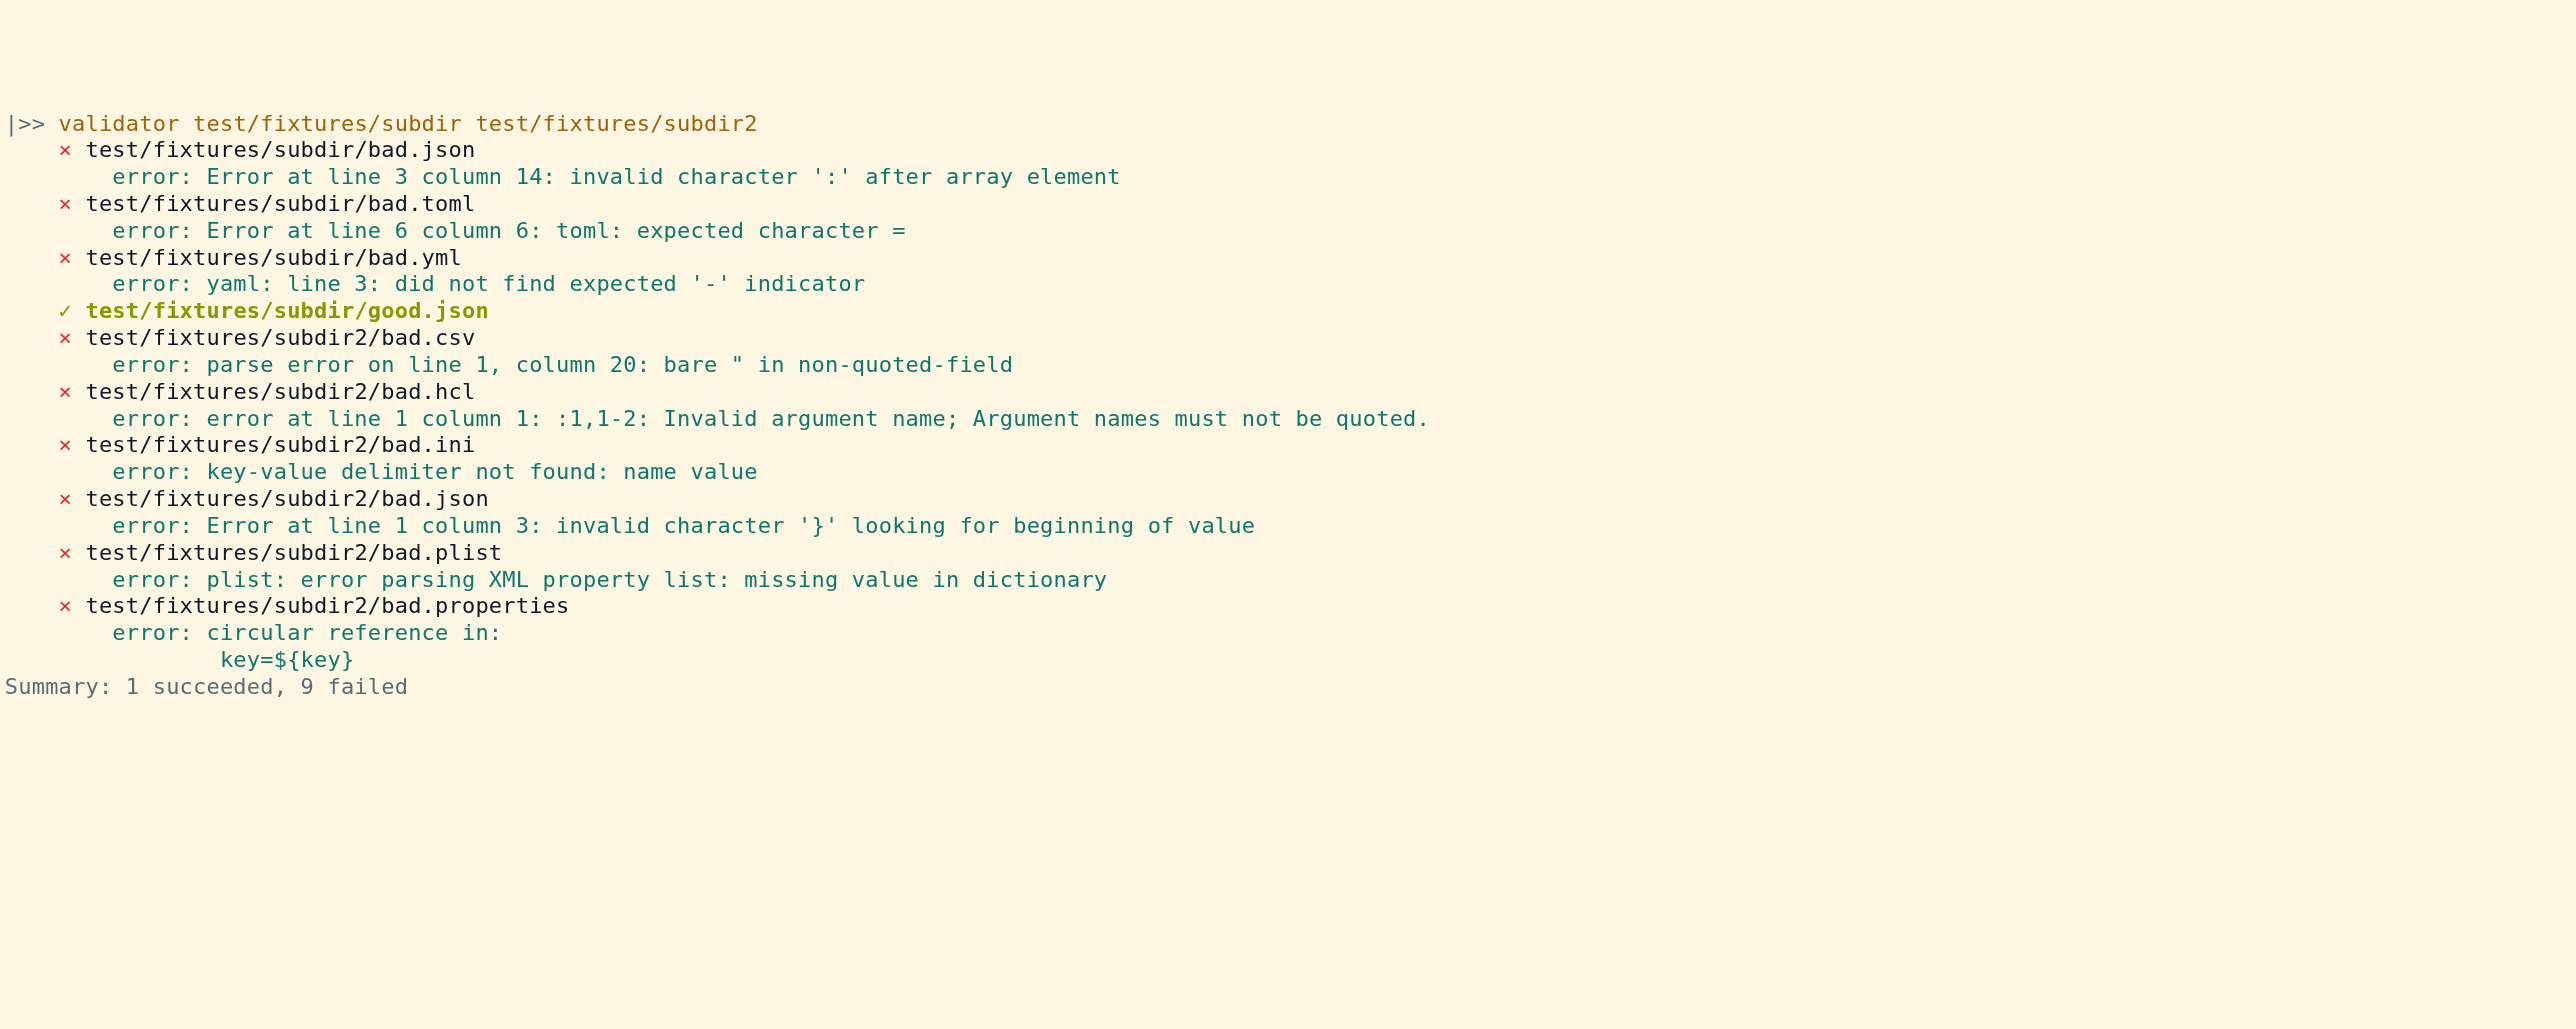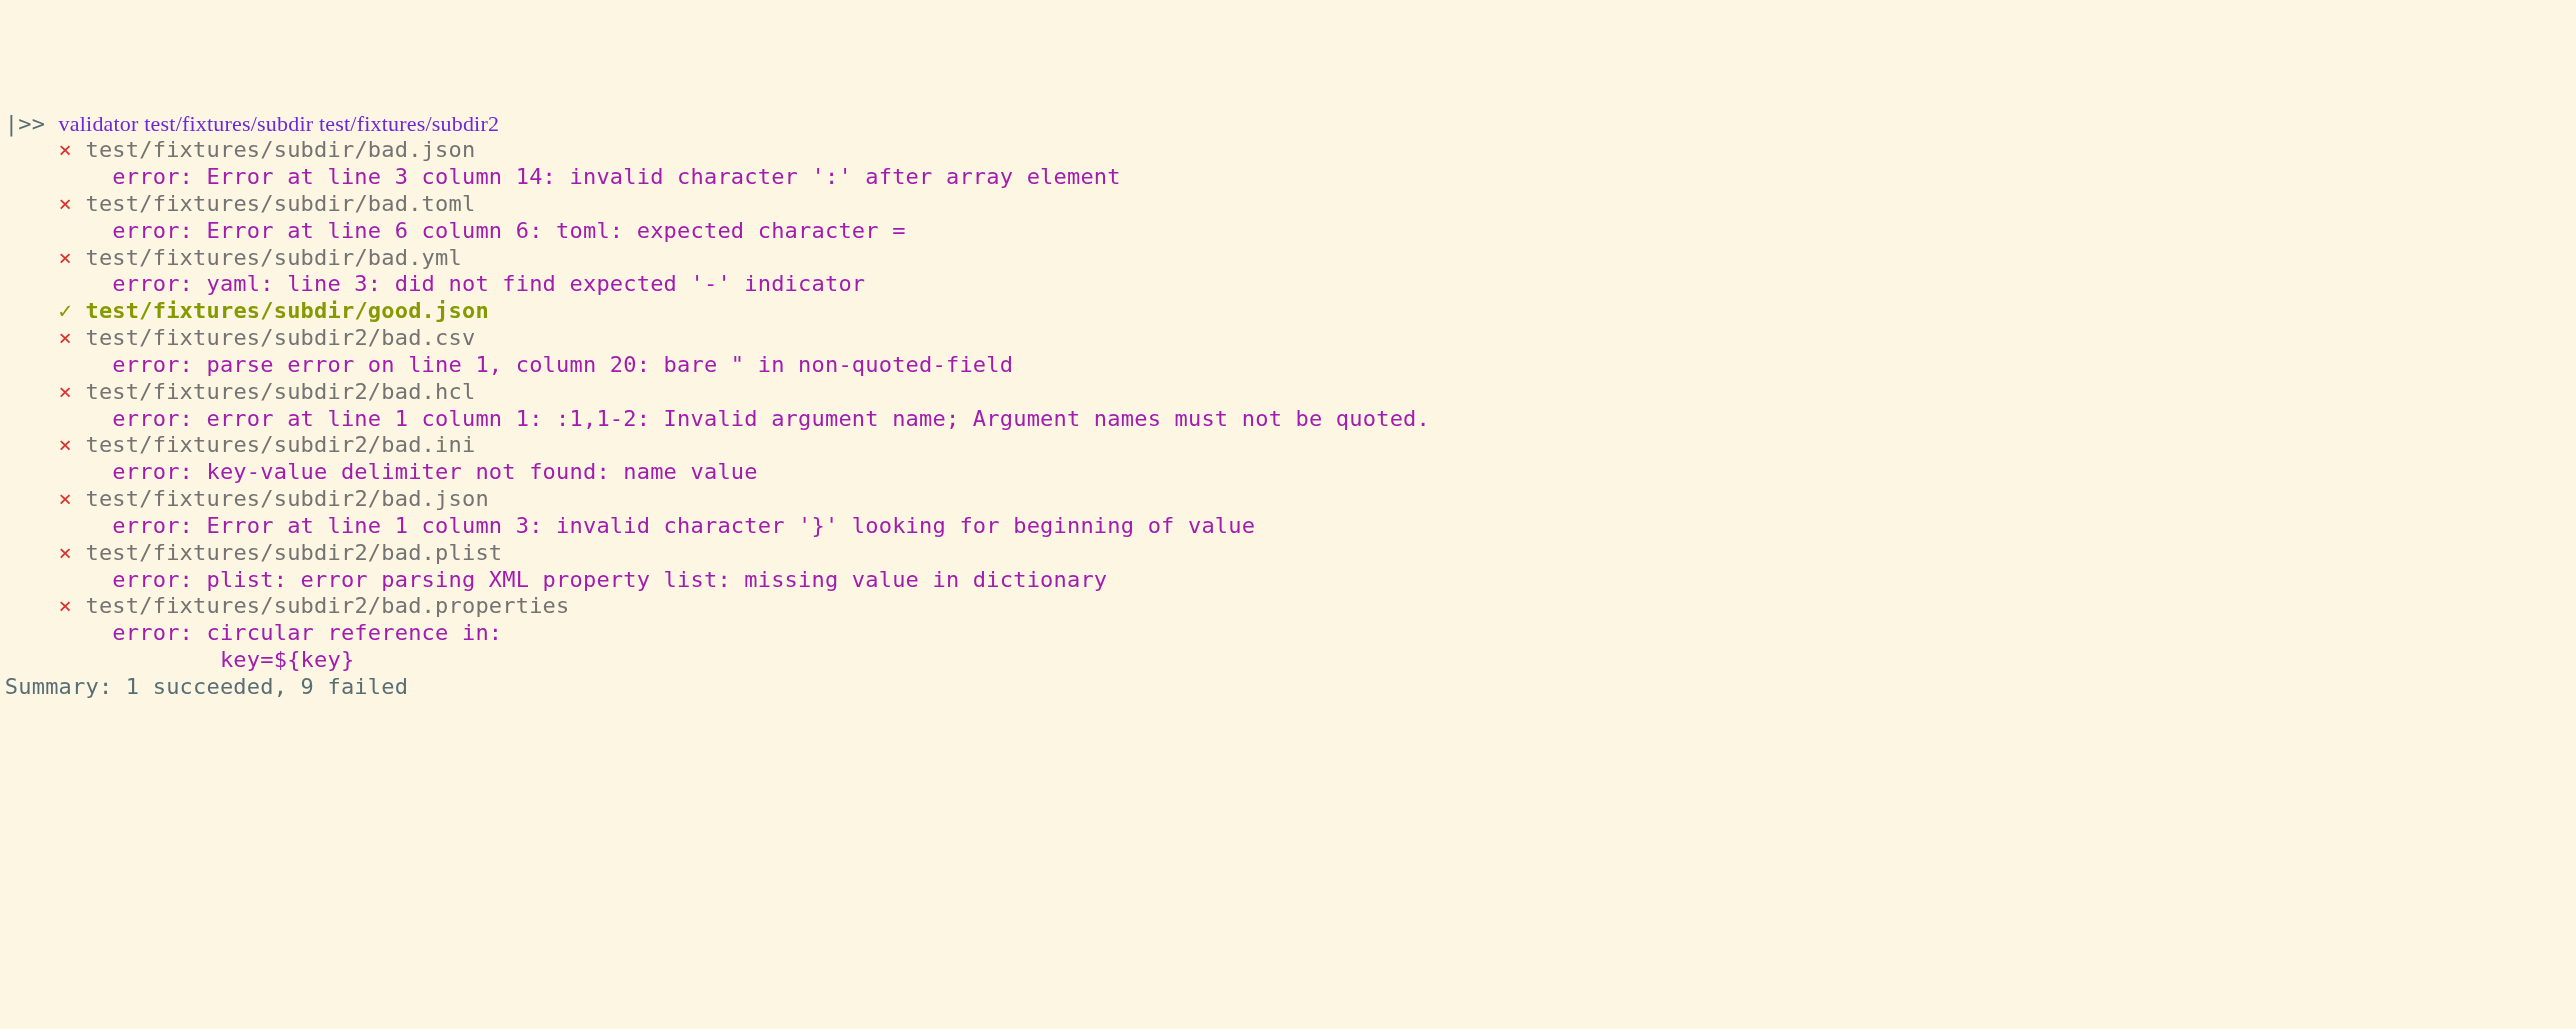--- a/index.html
+++ b/index.html
@@ -7,24 +7,24 @@
       background: #fdf6e3;
       font-family: 'Menlo', 'Monaco', 'Consolas', monospace;
       font-size: 22px;
       line-height: 1.22;
       color: #586e75;
       padding: 3.2px 4.8px;
       white-space: pre;
       letter-spacing: 0.2px;
     }
     .prompt { color: #586e75; }
-    .cmd { color: #6d28d9; font-family: Liberation Serif, serif; }
+    .cmd { color: #a16207; }
     .fail-mark { color: #dc322f; }
-    .fail-path { color: #737373; }
-    .error-line { color: #a21caf; }
+    .fail-path { color: #0f172a; }
+    .error-line { color: #0f766e; }
     .pass-mark { color: #859900; }
     .pass-path { color: #859900; font-weight: bold; }
     .summary { color: #586e75; margin-top: 22px; }
     .cursor { color: #586e75; }
     .line { display: block; }
   </style>
 </head>
 <body>
 
 

